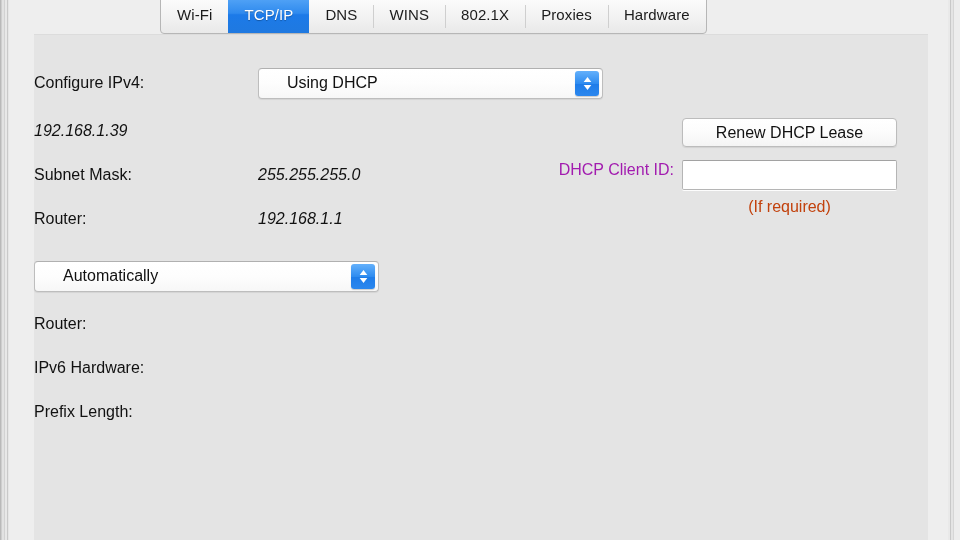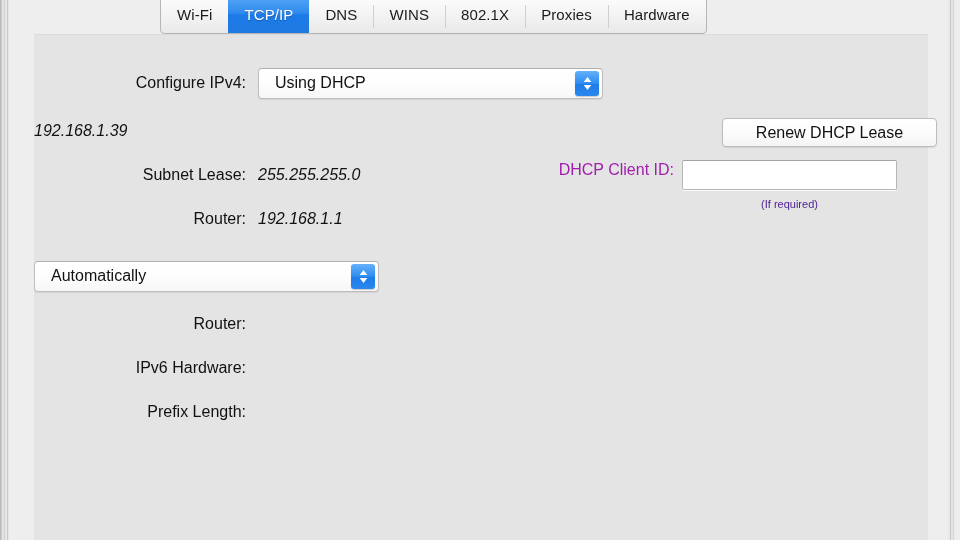--- a/index.html
+++ b/index.html
@@ -108,21 +108,21 @@
 
   
   .form-row {
     position: absolute;
     display: flex;
     align-items: center;
     height: 24px;
   }
   .field-label {
     width: 224px;
-    text-align: right;
+    text-align: left;
     padding-right: 12px;
     font-size: 16px;
     color: #111111;
     white-space: nowrap;
     box-sizing: border-box;
   }
   .field-value {
     font-size: 16px;
     color: #111111;
     white-space: nowrap;
@@ -138,21 +138,21 @@
     border: 1px solid #bdbdbd;
     border-top-color: #b0b0b0;
     border-radius: 4px;
     box-shadow: 0 1px 1px rgba(0,0,0,0.07);
     display: flex;
     align-items: center;
     box-sizing: border-box;
     cursor: default;
   }
   .popup-label {
-    padding-left: 16px;
+    padding-left: 28px;
     font-size: 16px;
     color: #111111;
     white-space: nowrap;
   }
   .popup-arrows {
     position: absolute;
     right: 3px;
     top: 2px;
     width: 24px;
     height: 25px;
@@ -175,21 +175,20 @@
     border-radius: 4px;
     box-shadow: 0 1px 1px rgba(0,0,0,0.08);
     display: flex;
     align-items: center;
     justify-content: center;
     font-size: 16px;
     color: #111111;
     white-space: nowrap;
     box-sizing: border-box;
     cursor: default;
-    margin-left: 40px;
   }
 
   
   .text-field {
     position: absolute;
     width: 215px;
     height: 30px;
     background: #ffffff;
     border: 1px solid #b5b5b5;
     border-top-color: #a2a2a2;
@@ -210,22 +209,22 @@
     font-family: "Liberation Sans", sans-serif;
     font-size: 15px;
     color: #111111;
     box-sizing: border-box;
   }
 
   .hint-text {
     position: absolute;
     width: 215px;
     text-align: center;
-    font-size: 11px;
-    color: #4c1d95;
+    font-size: 16px;
+    color: #c2410c;
     white-space: nowrap;
   }
 
   .right-label {
     position: absolute;
     text-align: right;
     font-size: 16px;
     color: #a21caf;
     white-space: nowrap;
   }
@@ -251,21 +250,21 @@
           </svg>
         </span>
       </div>
     </div>
 
     <div class="form-row" style="left:0px; top:84px;">
       <div class="field-value">192.168.1.39</div>
     </div>
 
     <div class="form-row" style="left:0px; top:128px;">
-      <div class="field-label">Subnet Lease:</div>
+      <div class="field-label">Subnet Mask:</div>
       <div class="field-value">255.255.255.0</div>
     </div>
 
     <div class="form-row" style="left:0px; top:172px;">
       <div class="field-label">Router:</div>
       <div class="field-value">192.168.1.1</div>
     </div>
 
     <div class="push-button" style="left:648px; top:83px;">Renew DHCP Lease</div>
 

